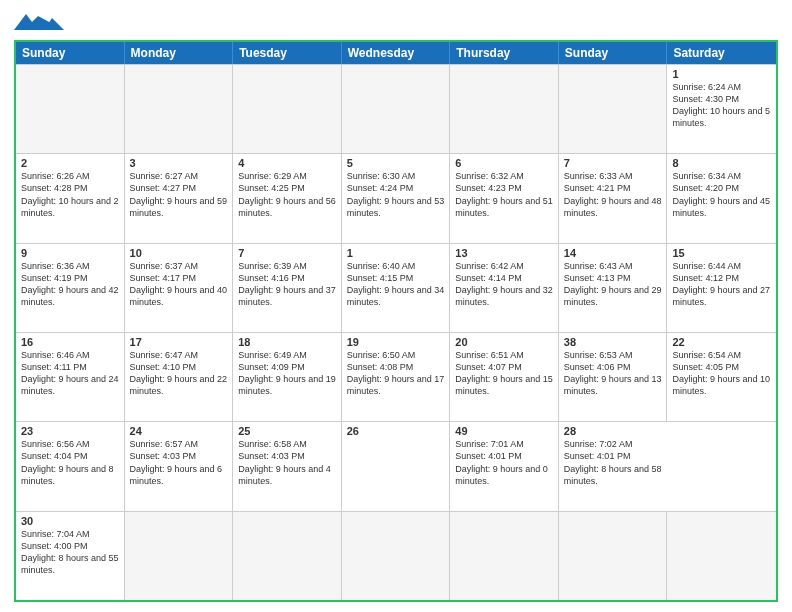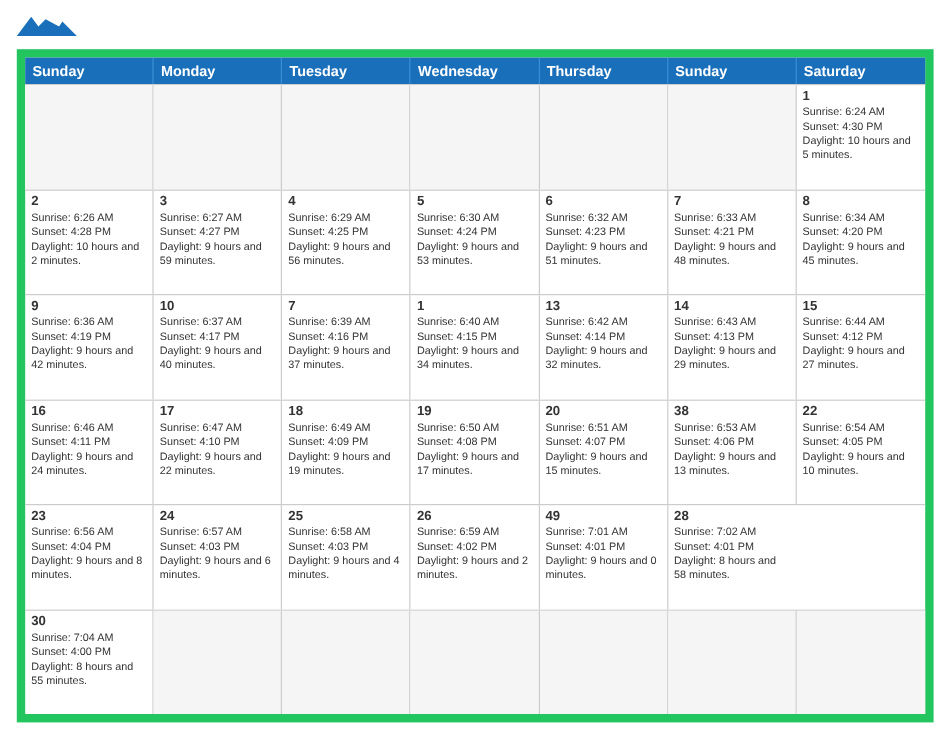--- a/index.html
+++ b/index.html
@@ -39,21 +39,21 @@
     }
     .location {
       font-size: 13px;
       color: #444;
       margin-top: 2px;
     }
     .calendar {
       flex: 1;
       display: flex;
       flex-direction: column;
-      border: 7px solid #22c55e;
+      border: 2px solid #22c55e;
     }
     .cal-header {
       display: grid;
       grid-template-columns: repeat(7, 1fr);
       background: #1a6fba;
     }
     .cal-header-cell {
       color: #fff;
       font-weight: bold;
       font-size: 12px;
@@ -289,23 +289,20 @@
 Daylight: 9 hours and 6 minutes.</div>
           </div>
           <div class="cal-cell">
             <span class="day-num">25</span>
             <div class="cell-info">Sunrise: 6:58 AM
 Sunset: 4:03 PM
 Daylight: 9 hours and 4 minutes.</div>
           </div>
           <div class="cal-cell">
             <span class="day-num">26</span>
-            <div class="cell-info">Sunrise: 6:59 AM
-Sunset: 4:02 PM
-Daylight: 9 hours and 2 minutes.</div>
           </div>
           <div class="cal-cell">
             <span class="day-num">49</span>
             <div class="cell-info">Sunrise: 7:01 AM
 Sunset: 4:01 PM
 Daylight: 9 hours and 0 minutes.</div>
           </div>
           <div class="cal-cell">
             <span class="day-num">28</span>
             <div class="cell-info">Sunrise: 7:02 AM

